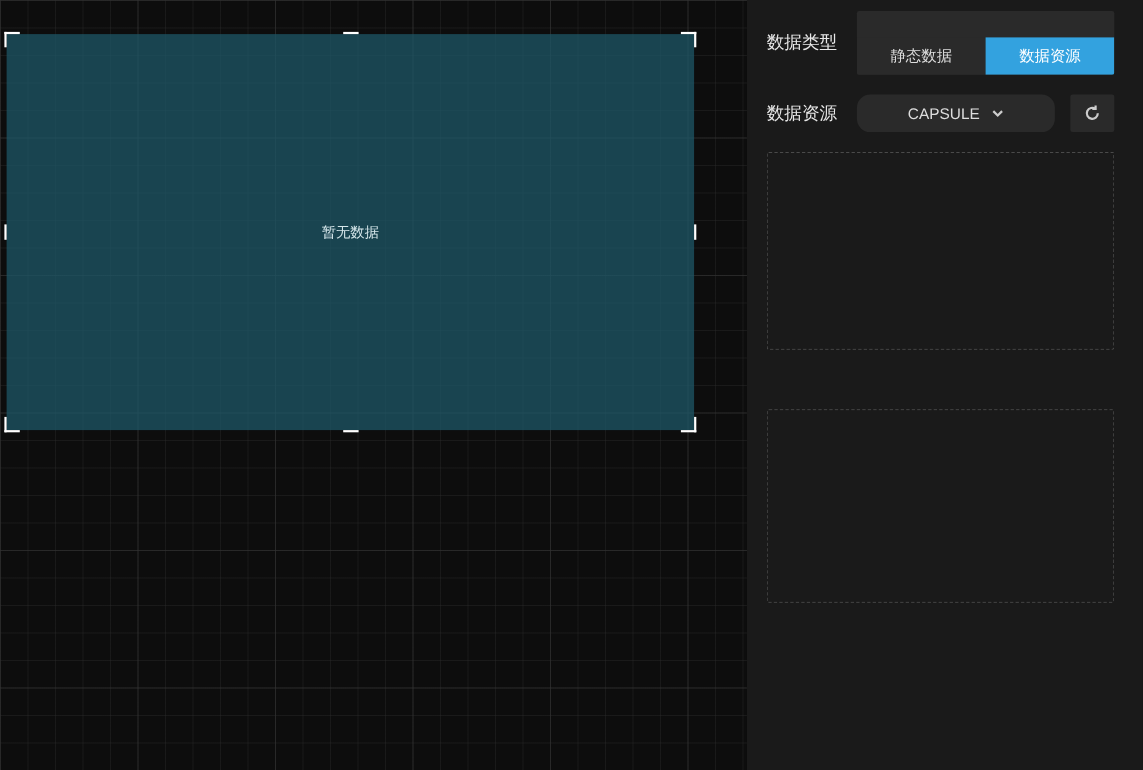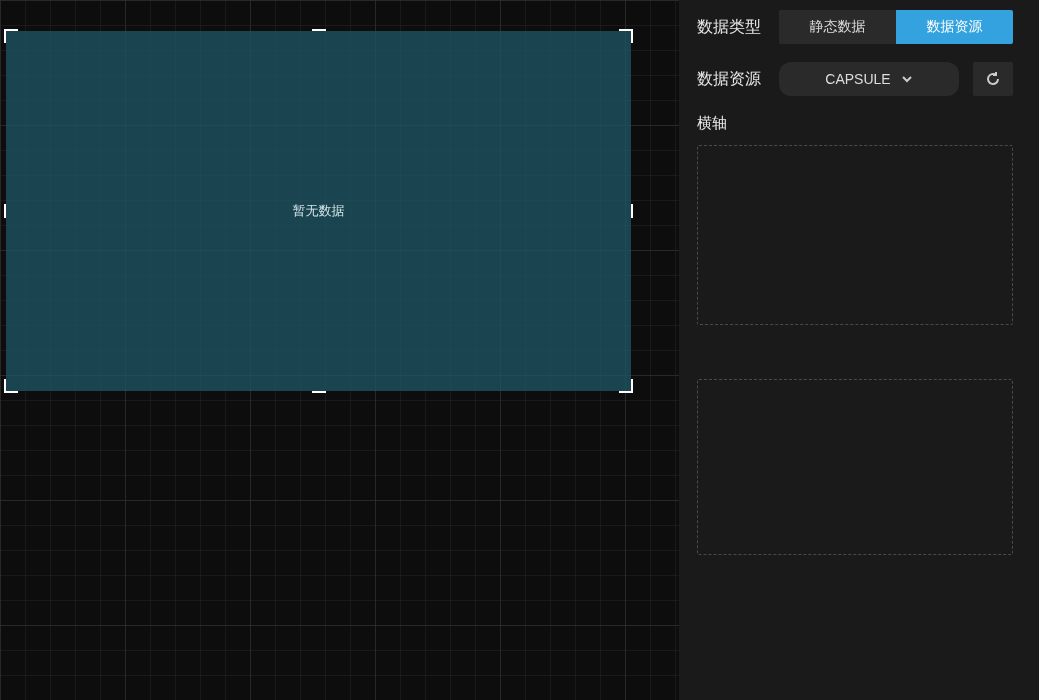--- a/index.html
+++ b/index.html
@@ -100,20 +100,21 @@
     }
     
     .seg-btn {
       flex: 1;
       height: 34px;
       border: none;
       background: #2a2a2a;
       color: #ddd;
       font-size: 14px;
       cursor: pointer;
+      margin-top: 24px;
     }
     
     .seg-btn.active {
       background: #33a2df;
       color: #fff;
     }
     
     .dropdown {
       flex: 1;
       height: 34px;
@@ -249,20 +250,19 @@
         <path d="M13 8a5 5 0 1 1-2-4"></path>
         <polyline points="11,1 11,4 8,4" fill="none"></polyline>
       </svg>
     </button>
   </div>
 
   <div class="fields-area">
 
 
     <div class="fields-column right">
-      <span class="section-title">横轴</span>
       <div class="dashed-box box-horizontal"></div>
       <div class="spacer-small"></div>
       <div class="dashed-box box-vertical"></div>
     </div>
 
   </div>
 </div>
 
 </body></html>

